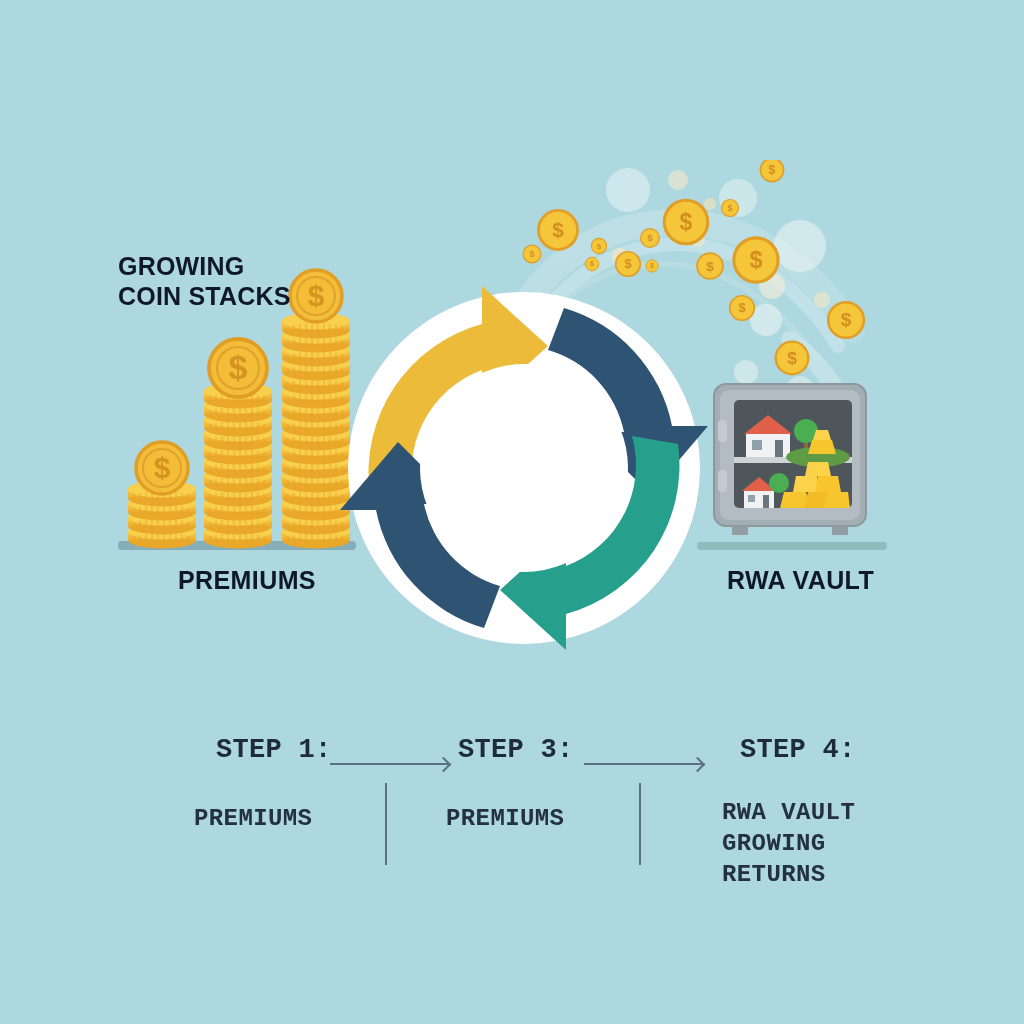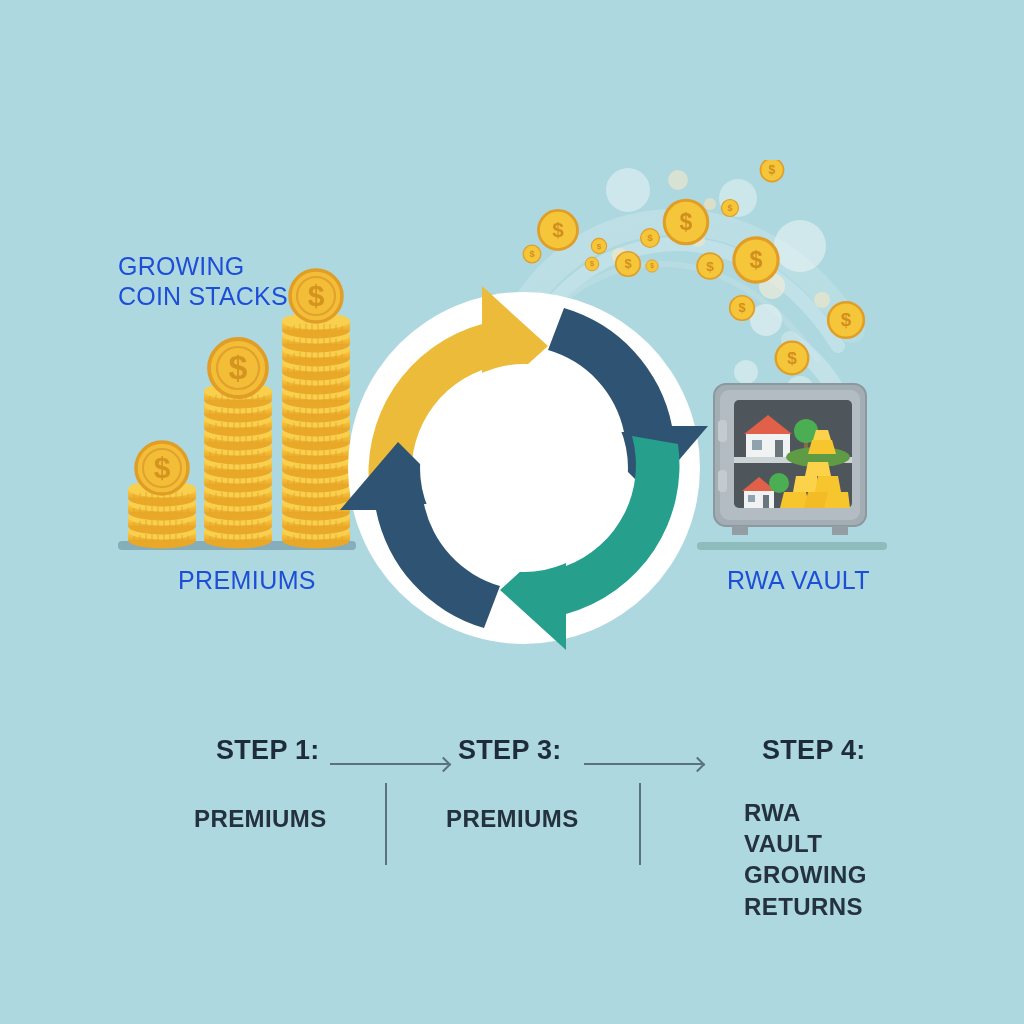--- a/index.html
+++ b/index.html
@@ -14,22 +14,22 @@
   #stage {
     position: relative;
     width: 1024px; height: 1024px;
     background: #aed8df;
     overflow: hidden;
   }
   .abs { position: absolute; }
 
   
   .label {
-    color: #1d4ed8;
-    font-weight: 400;
+    color: #0f172a;
+    font-weight: 700;
     letter-spacing: 0.4px;
     line-height: 1.18;
     white-space: pre-line;
     font-stretch: condensed;
   }
   #lbl-growing {
     left: 118px; top: 252px;
     font-size: 25px;
     letter-spacing: 0.2px;
   }
@@ -39,21 +39,21 @@
   }
   #lbl-vault {
     left: 727px; top: 566px;
     font-size: 25px;
   }
 
   
   #steps {
     position: absolute;
     left: 0; top: 735px;
-    width: 868px; height: 160px;
+    width: 868px; height: 160px; font-family: Liberation Mono, monospace;
   }
   .step-col { position: absolute; top: 0; }
   .step-title {
     font-size: 27px;
     font-weight: 700;
     color: #1e2c3a;
     letter-spacing: 0.3px;
     white-space: nowrap;
   }
   .step-body {
@@ -421,21 +421,21 @@
     <div class="step-arrow" style="left:330px; width:118px"></div>
     <div class="step-tick" style="left:385px"></div>
 
     <div class="step-col" style="left:458px">
       <div class="step-title">STEP 3:</div>
       <div class="step-body" style="left:-12px">PREMIUMS</div>
     </div>
     <div class="step-arrow" style="left:584px; width:118px"></div>
     <div class="step-tick" style="left:639px"></div>
 
-    <div class="step-col" style="left:762px">
+    <div class="step-col" style="left:740px">
       <div class="step-title">STEP 4:</div>
       <div class="step-body" style="left:-18px; top:62px">RWA VAULT
 GROWING RETURNS</div>
     </div>
 
   </div>
 
 </div>
 
 </body></html>

